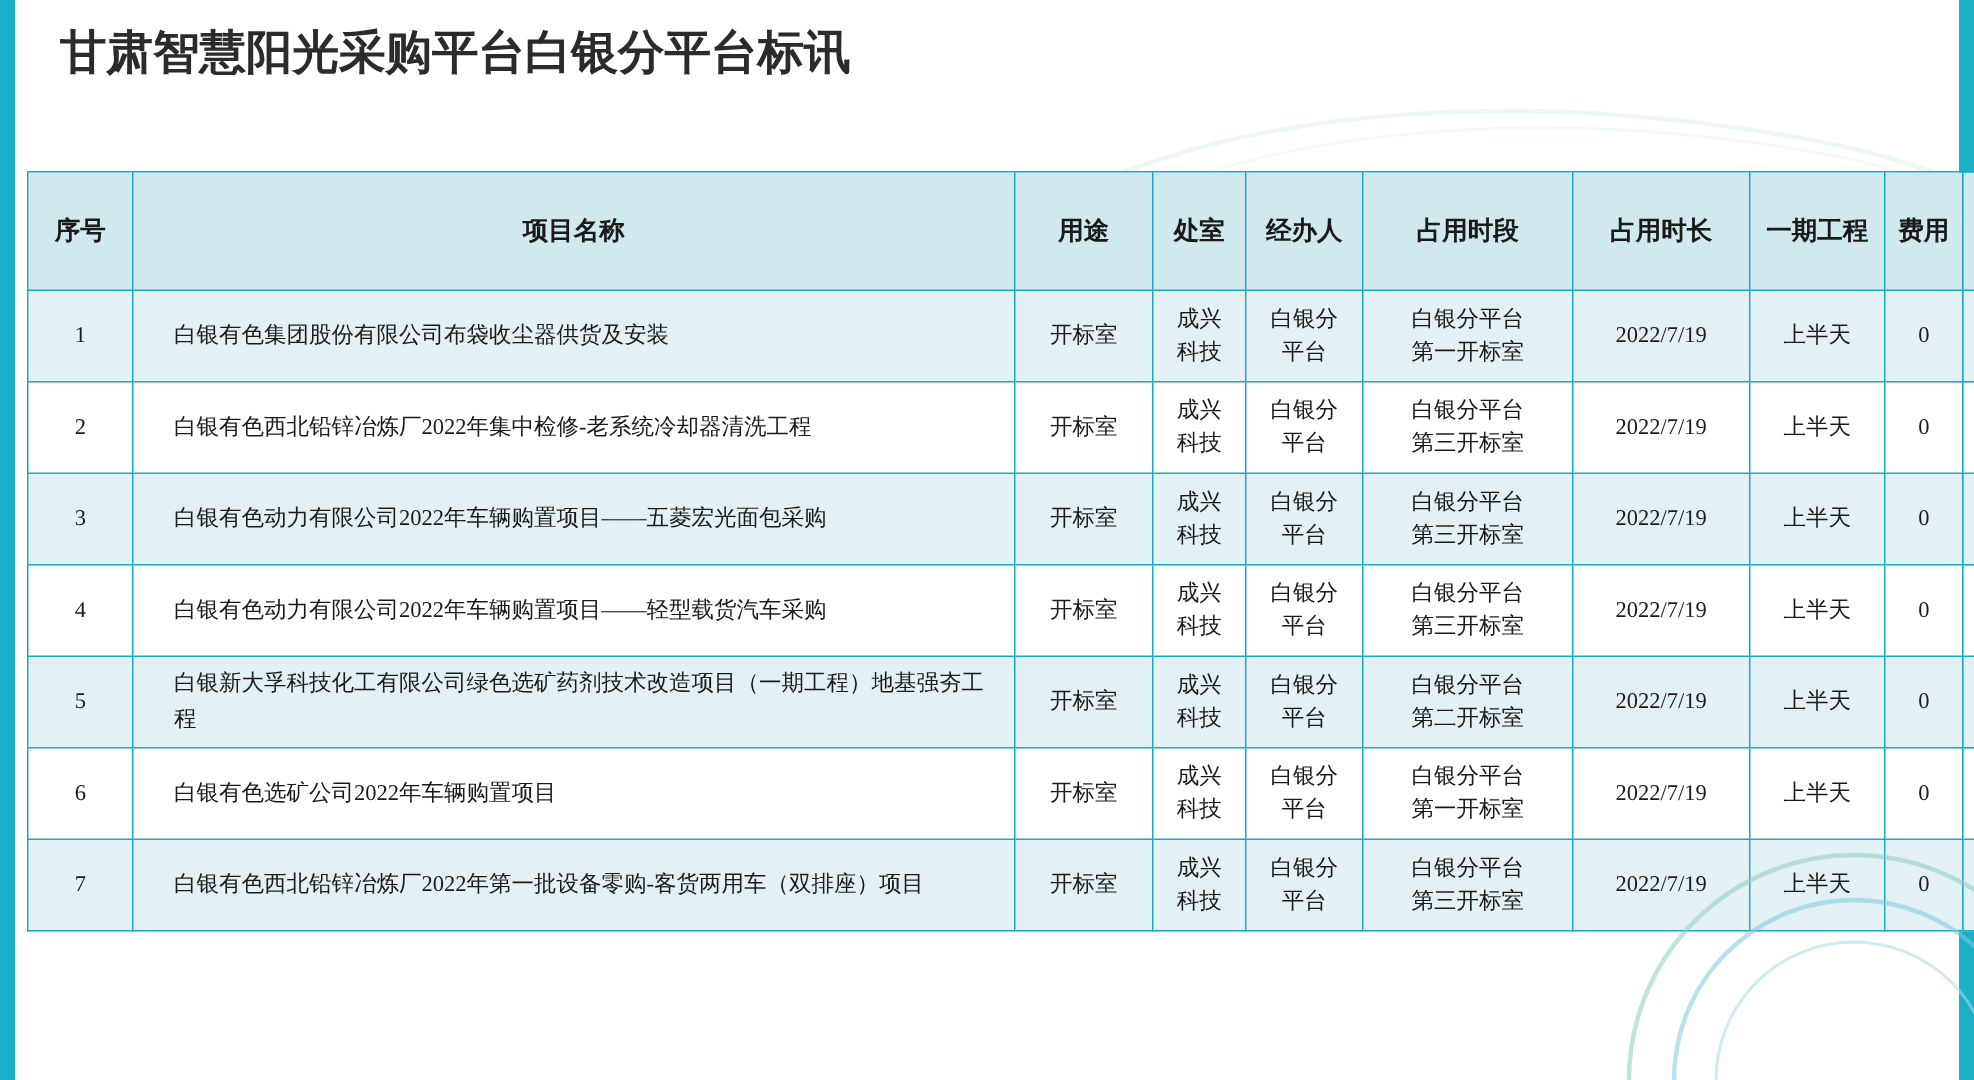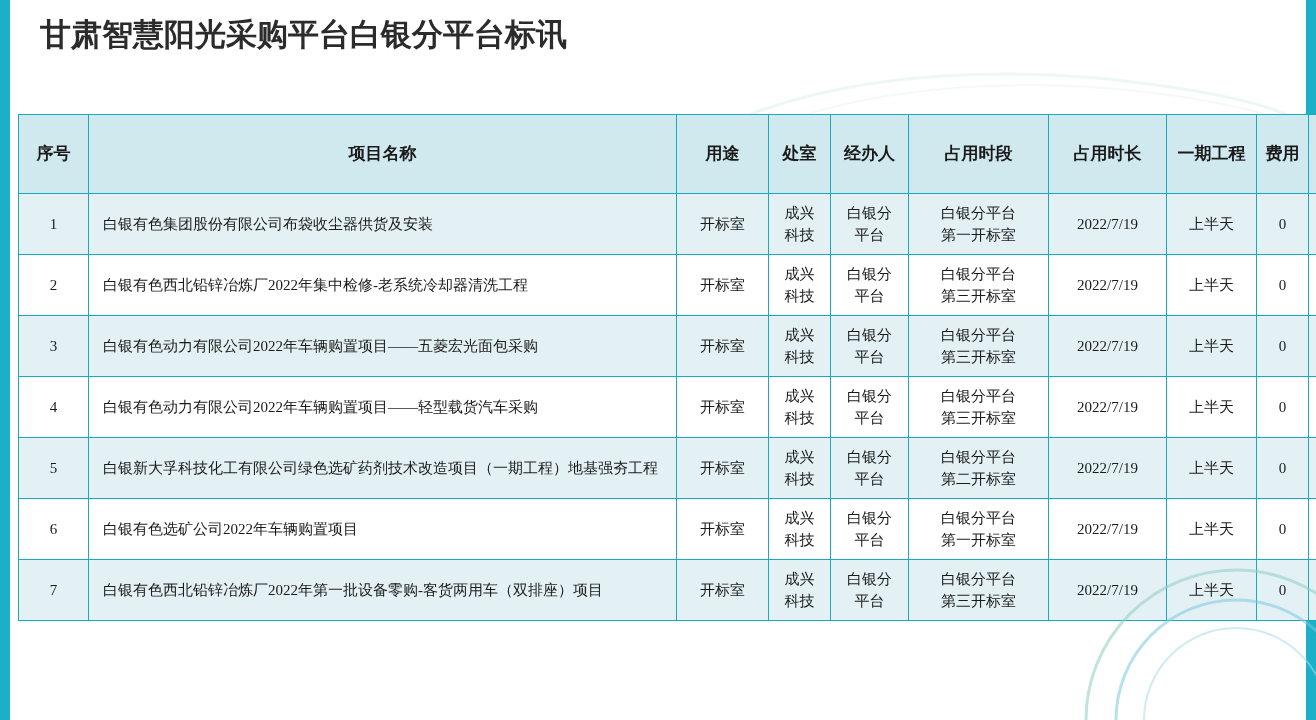--- a/index.html
+++ b/index.html
@@ -94,21 +94,21 @@
     padding: 4px 4px;
     line-height: 1.25;
   }
   table.main tbody td {
     height: 60px;
     text-align: center;
     vertical-align: middle;
   }
   table.main tbody td.name {
     text-align: left;
-    padding-left: 14px;
+    padding-left: 27px;
     padding-right: 10px;
     line-height: 1.6;
   }
   tbody tr.odd td { background: #e3f1f4; }
   tbody tr.even td { background: #ffffff; }
 
   .c-seq    { width: 70px; }
   .c-name   { width: 588px; }
   .c-use    { width: 92px; }
   .c-dept   { width: 62px; }

